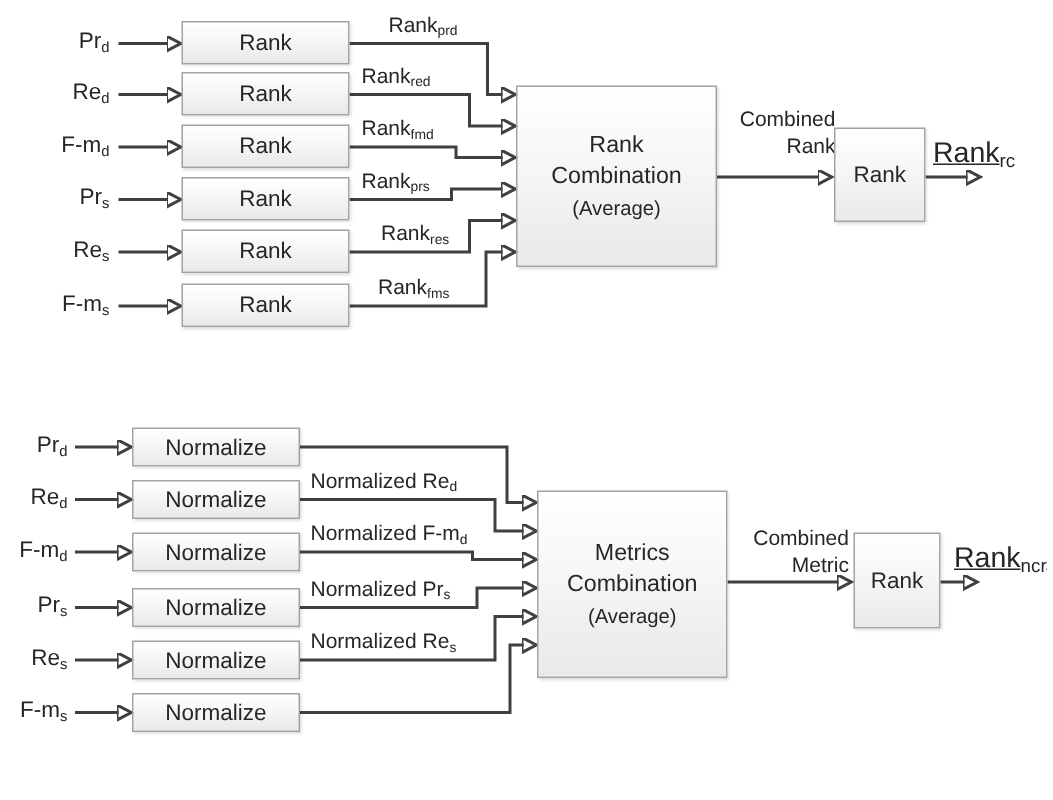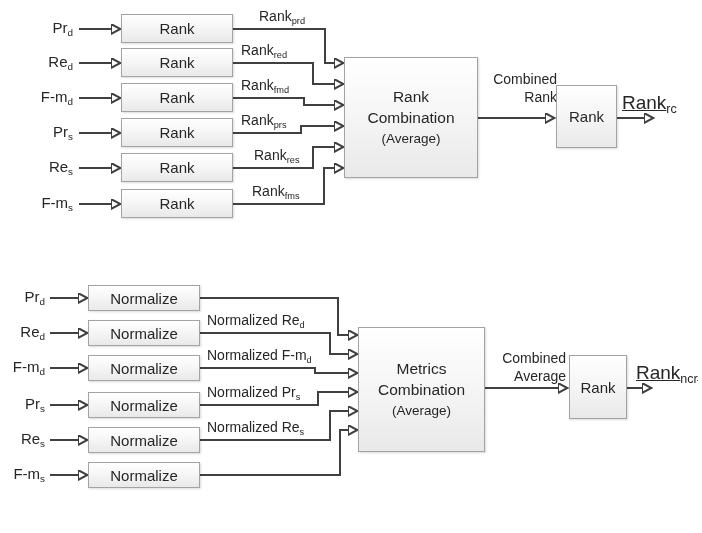--- a/index.html
+++ b/index.html
@@ -159,21 +159,21 @@
   <div class="lbl out-lbl" style="left:207px;top:384px"><span>Normalized Pr</span><span class="sub">s</span></div>
 
   <div class="box comb" style="left:358px;top:327px;width:127px;height:125px">
     <div>Metrics</div>
     <div>Combination</div>
     <div class="avg">(Average)</div>
   </div>
 
   <div class="lbl combined-lbl" style="left:490px;top:349px;width:76px">
     <div>Combined</div>
-    <div>Average</div>
+    <div>Metric</div>
   </div>
 
   <div class="box" style="left:569px;top:355px;width:58px;height:64px">
       <span class="box-text">Rank</span>
     </div>
 
   <div class="lbl final-lbl" style="left:636px;top:362px"><span>Rank</span><span class="sub">ncr</span></div>
 
 
 </div>

